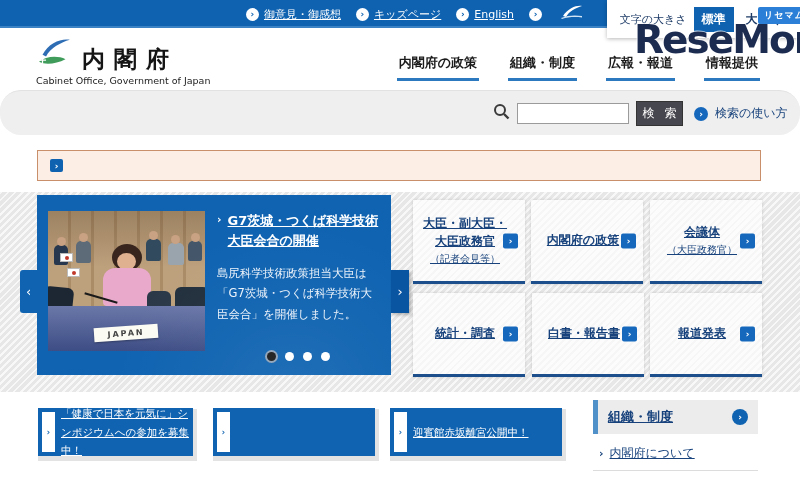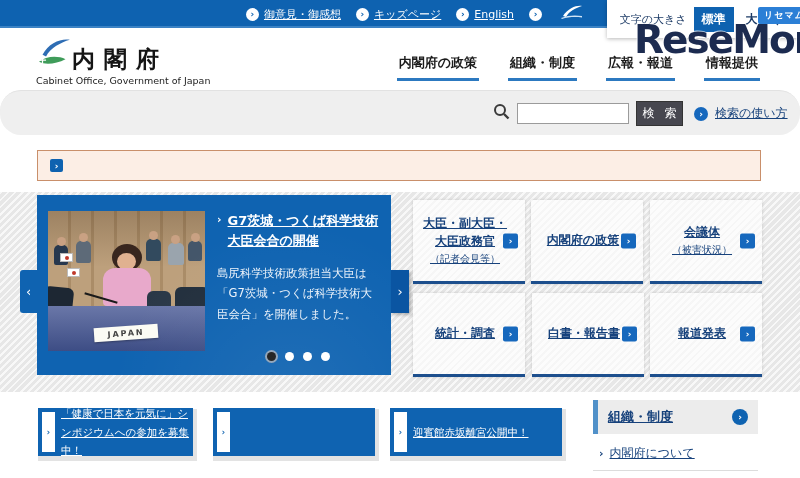--- a/index.html
+++ b/index.html
@@ -27,36 +27,36 @@
   
   .watermark { position:absolute; left:634px; top:4px; z-index:20; pointer-events:none; }
   .wm-badge { position:absolute; left:124px; top:3px; background:#2b7fd6; color:#fff; font-size:9px;
               font-weight:bold; padding:2px 6px; border-radius:2px; letter-spacing:1px; white-space:nowrap; }
   .wm-brand { margin-top:16px; font-size:39px; font-weight:900; color:#1c2b50; letter-spacing:-2px; line-height:1;
               text-shadow:1px 1px 0 rgba(255,255,255,.7), -1px -1px 0 rgba(255,255,255,.7); }
 
   
   .header { position:absolute; left:0; top:30px; width:800px; height:60px; background:#fff; }
   .logo { position:absolute; left:36px; top:8px; cursor:pointer; }
-  .logo-row { display:flex; align-items:flex-end; gap:0; }
+  .logo-row { display:flex; align-items:flex-end; gap:10px; }
   .logo-title { font-size:23px; font-weight:bold; color:#151515; letter-spacing:9px; line-height:1.1; }
   .logo-sub { font-size:9.5px; color:#222; margin-top:3px; }
   .main-nav { position:absolute; right:40px; top:24px; display:flex; gap:29px; }
   .nav-item { font-size:13px; font-weight:bold; color:#1c1c1c; padding:0 2px 6px;
               border-bottom:3px solid #2c79c0; cursor:pointer; white-space:nowrap; }
 
   
   .search-band { position:absolute; left:0; top:90px; width:800px; height:45px; background:#efefef; border-top:1px solid #e2e2e2;border-radius:21px; }
   .search-row { position:absolute; left:493px; top:10px; display:flex; align-items:center; gap:7px; }
   .search-input { width:112px; height:21px; border:1px solid #9b9b9b; background:#fff; font-size:11px; padding:0 4px; }
   .search-btn { width:47px; height:25px; background:#47474f; color:#fff; font-size:12px; letter-spacing:3px;
                 border:1px solid #333; display:flex; align-items:center; justify-content:center; padding-left:3px; cursor:pointer; }
   .help-circle { width:14px; height:14px; border-radius:50%; background:#1668bd; color:#fff; font-size:9px; font-weight:bold;
                  display:flex; align-items:center; justify-content:center; margin-left:4px; }
-  .help-link { font-size:12px; color:#17427c; text-decoration:underline; cursor:pointer; white-space:nowrap; }
+  .help-link { font-size:12px; color:#17427c; cursor:pointer; white-space:nowrap; }
 
   
   .notice-strip { position:absolute; left:0; top:135px; width:800px; height:57px; background:#fff; }
   .notice-box { position:absolute; left:37px; top:15px; width:724px; height:31px; background:#fceee5;
                 border:1px solid #c98f6a; display:flex; align-items:center; gap:9px; padding-left:12px; cursor:pointer; }
   .sq-arrow { width:13px; height:13px; border-radius:2px; background:#0e62b0; color:#fff; font-size:9px; font-weight:bold;
               display:flex; align-items:center; justify-content:center; flex:0 0 auto; }
   .notice-link { font-size:12px; color:#15356e; text-decoration:underline; white-space:nowrap; }
 
   
@@ -269,21 +269,21 @@
     </div>
     <div class="qbox" style="left:531px; top:8px;">
       <div class="q-inner">
         <span class="ql">内閣府の政策</span>
       </div>
       <span class="q-arrow">›</span>
     </div>
     <div class="qbox" style="left:650px; top:8px;">
       <div class="q-inner">
         <span class="ql">会議体</span>
-        <span class="qs">（被害状況）</span>
+        <span class="qs">（大臣政務官）</span>
       </div>
       <span class="q-arrow">›</span>
     </div>
     <div class="qbox" style="left:413px; top:101px;">
       <div class="q-inner">
         <span class="ql">統計・調査</span>
       </div>
       <span class="q-arrow">›</span>
     </div>
     <div class="qbox" style="left:532px; top:101px;">

